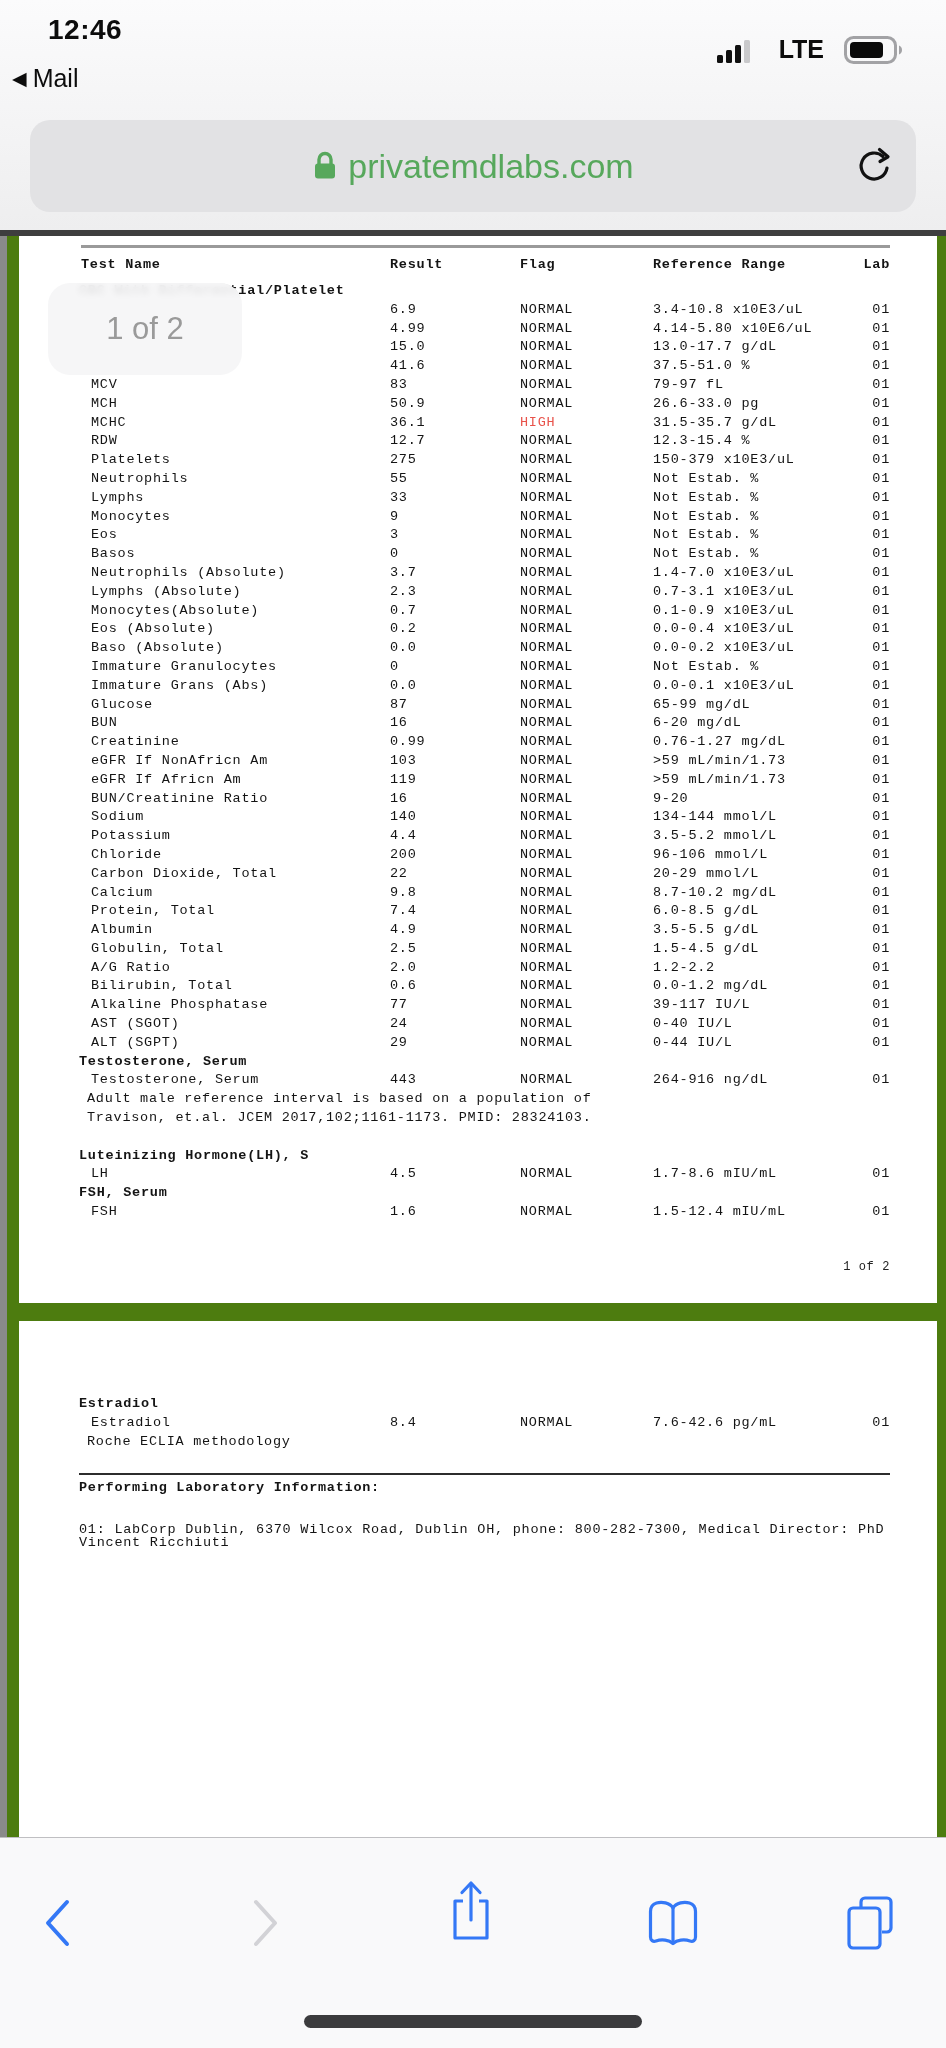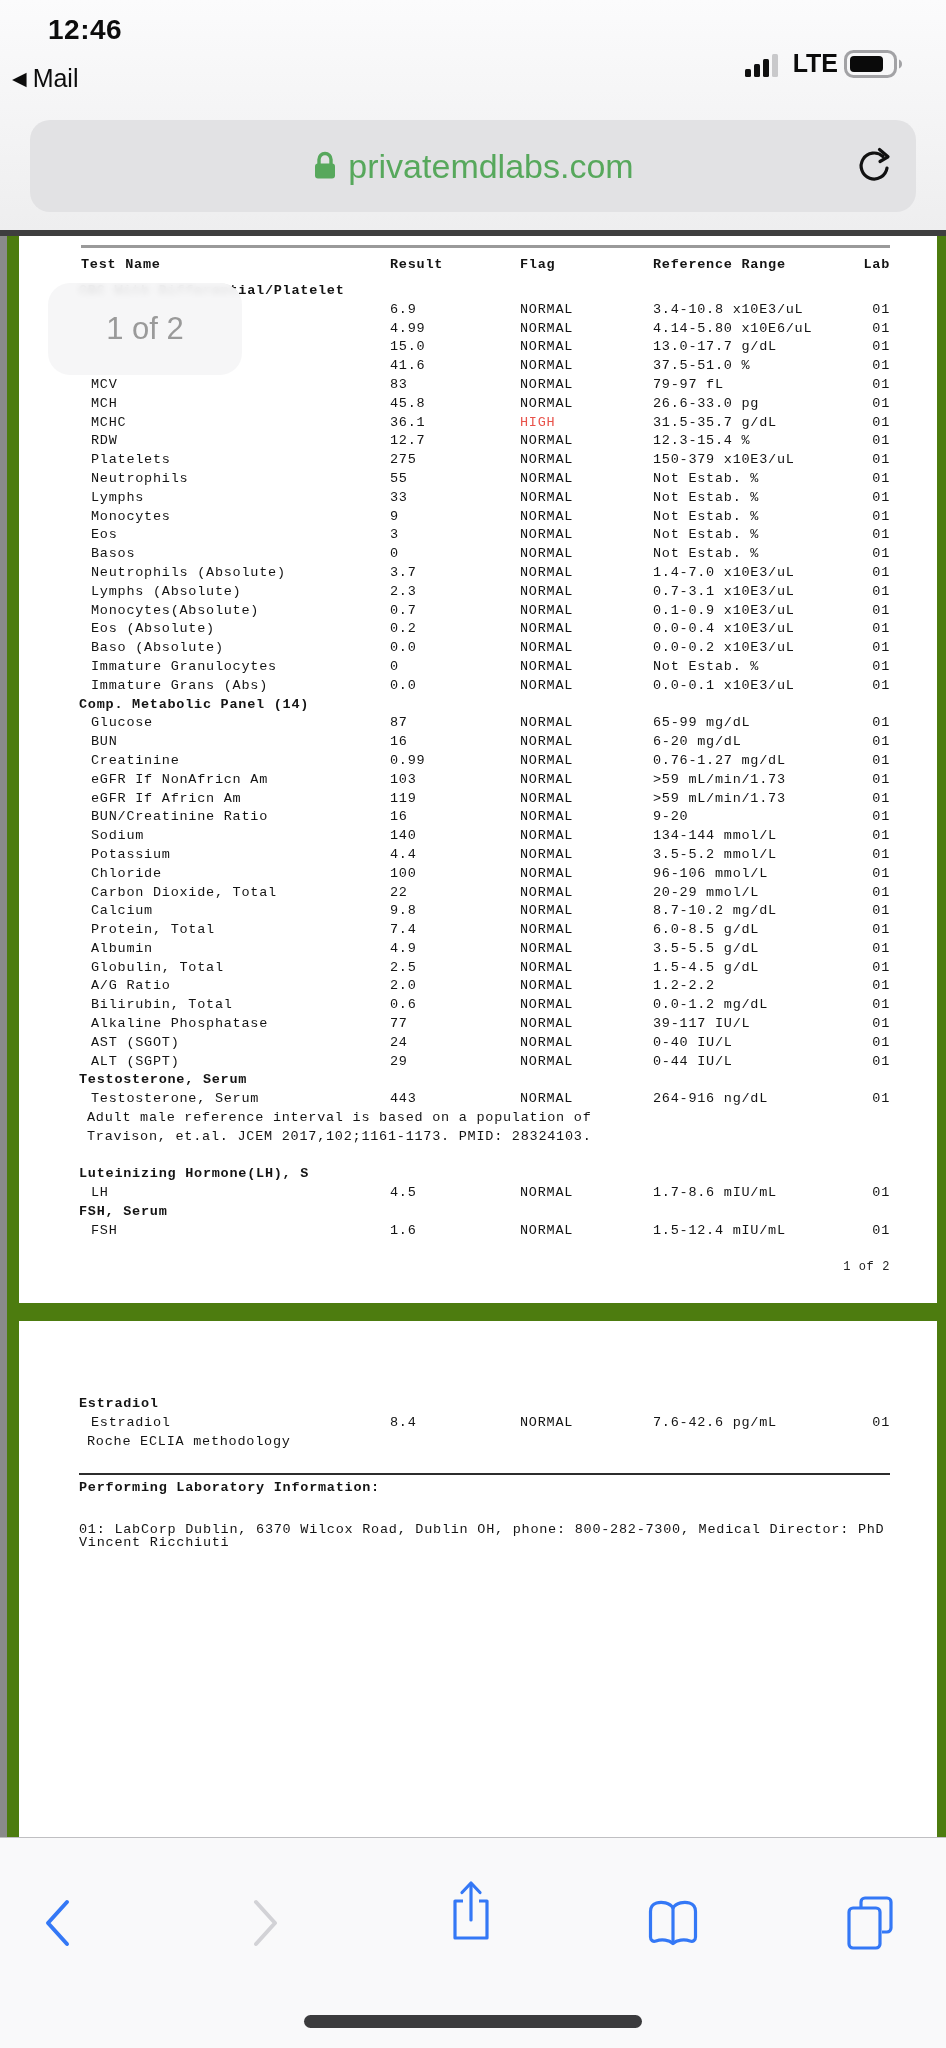--- a/index.html
+++ b/index.html
@@ -5,21 +5,21 @@
   html,body{margin:0;padding:0;background:#000;}
   .screen{position:relative;width:946px;height:2048px;overflow:hidden;
     background:#8a8a8a;font-family:"Liberation Sans",sans-serif;}
 
   
   .chrome{position:absolute;top:0;left:0;width:946px;height:230px;
     background:linear-gradient(#fbfbfc,#eeeeef);}
   .time{position:absolute;left:48px;top:14px;font-size:28px;font-weight:700;color:#0c0c0c;letter-spacing:.5px;}
   .back-mail{position:absolute;left:12px;top:64px;font-size:25px;color:#0c0c0c;display:flex;align-items:center;gap:6px;cursor:default;}
   .back-mail .tri{font-size:19px;}
-  .status-right{position:absolute;right:38px;top:49px;display:flex;align-items:center;gap:6px;justify-content:space-between;}
+  .status-right{position:absolute;right:38px;top:35px;display:flex;align-items:center;gap:20px;justify-content:space-between;}
   .carrier{font-size:25px;font-weight:600;color:#0c0c0c;}
   .url-pill{position:absolute;left:30px;top:120px;width:886px;height:92px;border-radius:20px;
     background:#e2e2e4;display:flex;align-items:center;justify-content:center;gap:10px;}
   .domain{font-size:34px;color:#57a85c;}
   .reload{position:absolute;right:22px;top:26px;}
   .separator{position:absolute;top:230px;left:0;width:946px;height:6px;background:#3e3e3e;}
 
   
   .pdf-viewport{position:absolute;top:236px;left:7px;width:946px;height:1601px;background:#4d7c0f;}
   .page{position:absolute;left:12px;width:918px;background:#ffffff;}
@@ -113,46 +113,45 @@
         <span class="cell c-ref">Reference Range</span>
         <span class="cell c-lab">Lab</span>
       </div>
       <div class="lines">
           <div class="pline section">CBC With Differential/Platelet</div>
           <div class="pline row"><span class="cell c-name"></span><span class="cell c-result">6.9</span><span class="cell c-flag">NORMAL</span><span class="cell c-ref">3.4-10.8 x10E3/uL</span><span class="cell c-lab">01</span></div>
           <div class="pline row"><span class="cell c-name"></span><span class="cell c-result">4.99</span><span class="cell c-flag">NORMAL</span><span class="cell c-ref">4.14-5.80 x10E6/uL</span><span class="cell c-lab">01</span></div>
           <div class="pline row"><span class="cell c-name"></span><span class="cell c-result">15.0</span><span class="cell c-flag">NORMAL</span><span class="cell c-ref">13.0-17.7 g/dL</span><span class="cell c-lab">01</span></div>
           <div class="pline row"><span class="cell c-name"></span><span class="cell c-result">41.6</span><span class="cell c-flag">NORMAL</span><span class="cell c-ref">37.5-51.0 %</span><span class="cell c-lab">01</span></div>
           <div class="pline row"><span class="cell c-name">MCV</span><span class="cell c-result">83</span><span class="cell c-flag">NORMAL</span><span class="cell c-ref">79-97 fL</span><span class="cell c-lab">01</span></div>
-          <div class="pline row"><span class="cell c-name">MCH</span><span class="cell c-result">45.8</span><span class="cell c-flag">NORMAL</span><span class="cell c-ref">26.6-33.0 pg</span><span class="cell c-lab">01</span></div>
+          <div class="pline row"><span class="cell c-name">MCH</span><span class="cell c-result">50.9</span><span class="cell c-flag">NORMAL</span><span class="cell c-ref">26.6-33.0 pg</span><span class="cell c-lab">01</span></div>
           <div class="pline row"><span class="cell c-name">MCHC</span><span class="cell c-result">36.1</span><span class="cell c-flag" style="color: rgb(232, 82, 74);">HIGH</span><span class="cell c-ref">31.5-35.7 g/dL</span><span class="cell c-lab">01</span></div>
           <div class="pline row"><span class="cell c-name">RDW</span><span class="cell c-result">12.7</span><span class="cell c-flag">NORMAL</span><span class="cell c-ref">12.3-15.4 %</span><span class="cell c-lab">01</span></div>
           <div class="pline row"><span class="cell c-name">Platelets</span><span class="cell c-result">275</span><span class="cell c-flag">NORMAL</span><span class="cell c-ref">150-379 x10E3/uL</span><span class="cell c-lab">01</span></div>
           <div class="pline row"><span class="cell c-name">Neutrophils</span><span class="cell c-result">55</span><span class="cell c-flag">NORMAL</span><span class="cell c-ref">Not Estab. %</span><span class="cell c-lab">01</span></div>
           <div class="pline row"><span class="cell c-name">Lymphs</span><span class="cell c-result">33</span><span class="cell c-flag">NORMAL</span><span class="cell c-ref">Not Estab. %</span><span class="cell c-lab">01</span></div>
           <div class="pline row"><span class="cell c-name">Monocytes</span><span class="cell c-result">9</span><span class="cell c-flag">NORMAL</span><span class="cell c-ref">Not Estab. %</span><span class="cell c-lab">01</span></div>
           <div class="pline row"><span class="cell c-name">Eos</span><span class="cell c-result">3</span><span class="cell c-flag">NORMAL</span><span class="cell c-ref">Not Estab. %</span><span class="cell c-lab">01</span></div>
           <div class="pline row"><span class="cell c-name">Basos</span><span class="cell c-result">0</span><span class="cell c-flag">NORMAL</span><span class="cell c-ref">Not Estab. %</span><span class="cell c-lab">01</span></div>
           <div class="pline row"><span class="cell c-name">Neutrophils (Absolute)</span><span class="cell c-result">3.7</span><span class="cell c-flag">NORMAL</span><span class="cell c-ref">1.4-7.0 x10E3/uL</span><span class="cell c-lab">01</span></div>
           <div class="pline row"><span class="cell c-name">Lymphs (Absolute)</span><span class="cell c-result">2.3</span><span class="cell c-flag">NORMAL</span><span class="cell c-ref">0.7-3.1 x10E3/uL</span><span class="cell c-lab">01</span></div>
           <div class="pline row"><span class="cell c-name">Monocytes(Absolute)</span><span class="cell c-result">0.7</span><span class="cell c-flag">NORMAL</span><span class="cell c-ref">0.1-0.9 x10E3/uL</span><span class="cell c-lab">01</span></div>
           <div class="pline row"><span class="cell c-name">Eos (Absolute)</span><span class="cell c-result">0.2</span><span class="cell c-flag">NORMAL</span><span class="cell c-ref">0.0-0.4 x10E3/uL</span><span class="cell c-lab">01</span></div>
           <div class="pline row"><span class="cell c-name">Baso (Absolute)</span><span class="cell c-result">0.0</span><span class="cell c-flag">NORMAL</span><span class="cell c-ref">0.0-0.2 x10E3/uL</span><span class="cell c-lab">01</span></div>
           <div class="pline row"><span class="cell c-name">Immature Granulocytes</span><span class="cell c-result">0</span><span class="cell c-flag">NORMAL</span><span class="cell c-ref">Not Estab. %</span><span class="cell c-lab">01</span></div>
           <div class="pline row"><span class="cell c-name">Immature Grans (Abs)</span><span class="cell c-result">0.0</span><span class="cell c-flag">NORMAL</span><span class="cell c-ref">0.0-0.1 x10E3/uL</span><span class="cell c-lab">01</span></div>
-          <div class="pline section">Comp. Metabolic Panel (14)</div>
           <div class="pline row"><span class="cell c-name">Glucose</span><span class="cell c-result">87</span><span class="cell c-flag">NORMAL</span><span class="cell c-ref">65-99 mg/dL</span><span class="cell c-lab">01</span></div>
           <div class="pline row"><span class="cell c-name">BUN</span><span class="cell c-result">16</span><span class="cell c-flag">NORMAL</span><span class="cell c-ref">6-20 mg/dL</span><span class="cell c-lab">01</span></div>
           <div class="pline row"><span class="cell c-name">Creatinine</span><span class="cell c-result">0.99</span><span class="cell c-flag">NORMAL</span><span class="cell c-ref">0.76-1.27 mg/dL</span><span class="cell c-lab">01</span></div>
           <div class="pline row"><span class="cell c-name">eGFR If NonAfricn Am</span><span class="cell c-result">103</span><span class="cell c-flag">NORMAL</span><span class="cell c-ref">&gt;59 mL/min/1.73</span><span class="cell c-lab">01</span></div>
           <div class="pline row"><span class="cell c-name">eGFR If Africn Am</span><span class="cell c-result">119</span><span class="cell c-flag">NORMAL</span><span class="cell c-ref">&gt;59 mL/min/1.73</span><span class="cell c-lab">01</span></div>
           <div class="pline row"><span class="cell c-name">BUN/Creatinine Ratio</span><span class="cell c-result">16</span><span class="cell c-flag">NORMAL</span><span class="cell c-ref">9-20</span><span class="cell c-lab">01</span></div>
           <div class="pline row"><span class="cell c-name">Sodium</span><span class="cell c-result">140</span><span class="cell c-flag">NORMAL</span><span class="cell c-ref">134-144 mmol/L</span><span class="cell c-lab">01</span></div>
           <div class="pline row"><span class="cell c-name">Potassium</span><span class="cell c-result">4.4</span><span class="cell c-flag">NORMAL</span><span class="cell c-ref">3.5-5.2 mmol/L</span><span class="cell c-lab">01</span></div>
-          <div class="pline row"><span class="cell c-name">Chloride</span><span class="cell c-result">100</span><span class="cell c-flag">NORMAL</span><span class="cell c-ref">96-106 mmol/L</span><span class="cell c-lab">01</span></div>
+          <div class="pline row"><span class="cell c-name">Chloride</span><span class="cell c-result">200</span><span class="cell c-flag">NORMAL</span><span class="cell c-ref">96-106 mmol/L</span><span class="cell c-lab">01</span></div>
           <div class="pline row"><span class="cell c-name">Carbon Dioxide, Total</span><span class="cell c-result">22</span><span class="cell c-flag">NORMAL</span><span class="cell c-ref">20-29 mmol/L</span><span class="cell c-lab">01</span></div>
           <div class="pline row"><span class="cell c-name">Calcium</span><span class="cell c-result">9.8</span><span class="cell c-flag">NORMAL</span><span class="cell c-ref">8.7-10.2 mg/dL</span><span class="cell c-lab">01</span></div>
           <div class="pline row"><span class="cell c-name">Protein, Total</span><span class="cell c-result">7.4</span><span class="cell c-flag">NORMAL</span><span class="cell c-ref">6.0-8.5 g/dL</span><span class="cell c-lab">01</span></div>
           <div class="pline row"><span class="cell c-name">Albumin</span><span class="cell c-result">4.9</span><span class="cell c-flag">NORMAL</span><span class="cell c-ref">3.5-5.5 g/dL</span><span class="cell c-lab">01</span></div>
           <div class="pline row"><span class="cell c-name">Globulin, Total</span><span class="cell c-result">2.5</span><span class="cell c-flag">NORMAL</span><span class="cell c-ref">1.5-4.5 g/dL</span><span class="cell c-lab">01</span></div>
           <div class="pline row"><span class="cell c-name">A/G Ratio</span><span class="cell c-result">2.0</span><span class="cell c-flag">NORMAL</span><span class="cell c-ref">1.2-2.2</span><span class="cell c-lab">01</span></div>
           <div class="pline row"><span class="cell c-name">Bilirubin, Total</span><span class="cell c-result">0.6</span><span class="cell c-flag">NORMAL</span><span class="cell c-ref">0.0-1.2 mg/dL</span><span class="cell c-lab">01</span></div>
           <div class="pline row"><span class="cell c-name">Alkaline Phosphatase</span><span class="cell c-result">77</span><span class="cell c-flag">NORMAL</span><span class="cell c-ref">39-117 IU/L</span><span class="cell c-lab">01</span></div>
           <div class="pline row"><span class="cell c-name">AST (SGOT)</span><span class="cell c-result">24</span><span class="cell c-flag">NORMAL</span><span class="cell c-ref">0-40 IU/L</span><span class="cell c-lab">01</span></div>
           <div class="pline row"><span class="cell c-name">ALT (SGPT)</span><span class="cell c-result">29</span><span class="cell c-flag">NORMAL</span><span class="cell c-ref">0-44 IU/L</span><span class="cell c-lab">01</span></div>

